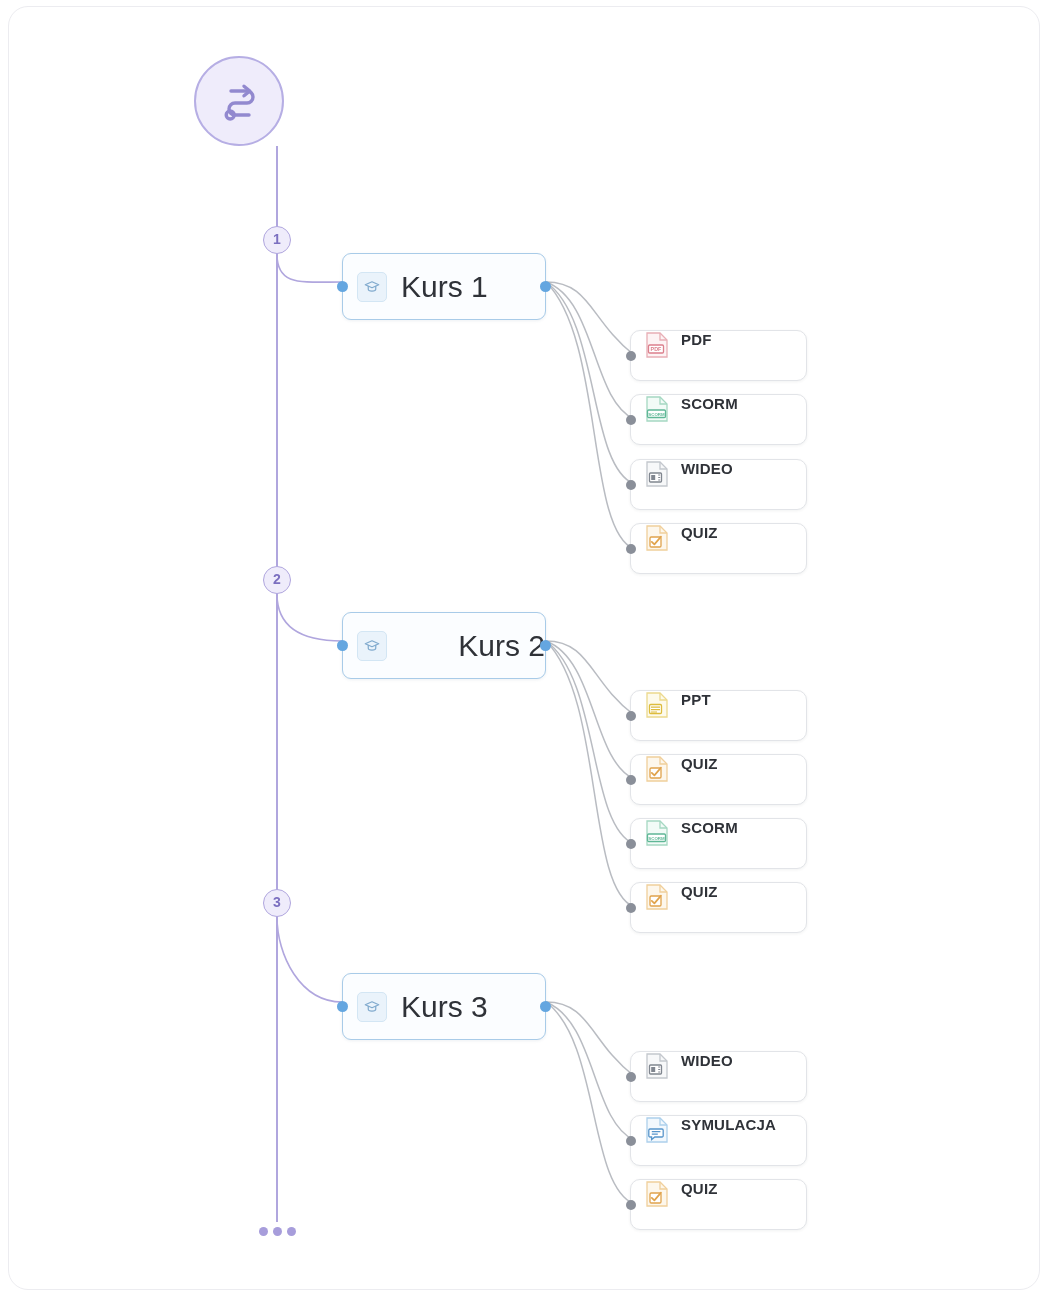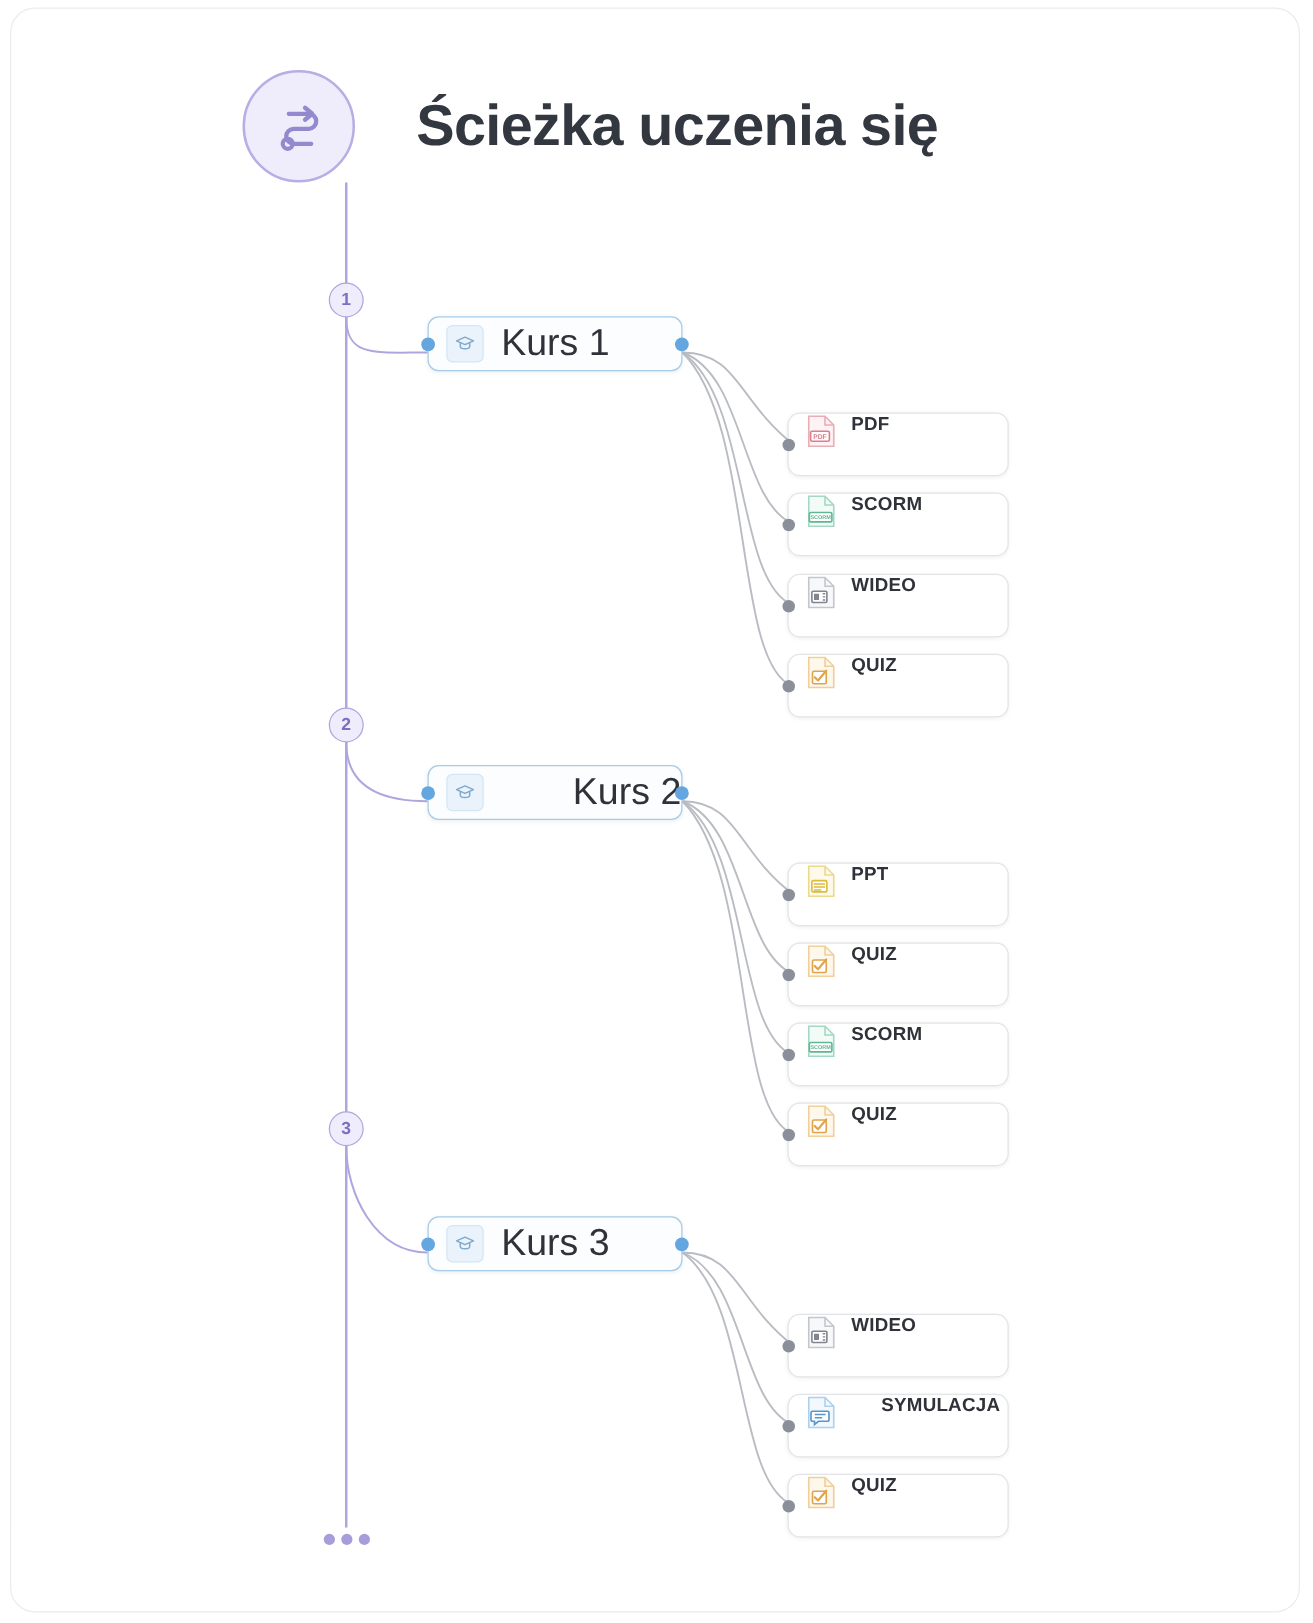--- a/index.html
+++ b/index.html
@@ -83,21 +83,21 @@
     width: 9px;
     height: 9px;
     border-radius: 50%;
     background: #a79ddb;
   }
 
   
   .course-node {
     position: absolute;
     width: 204px;
-    height: 44px;
+    height: 67px;
     background: #fbfdff;
     border: 1.5px solid #a8cbe8;
     border-radius: 9px;
     box-sizing: border-box;
     box-shadow: 0 1px 3px rgba(80,110,140,0.10);
     display: flex;
     align-items: center;
     padding-left: 14px;
   }
   .course-icon {
@@ -194,21 +194,20 @@
     <path d="M 546 1002 C 600 1042, 588 1185, 634 1204" stroke="#b9bcc2" stroke-width="1.5" fill="none"></path>
   </svg>
 
   <div id="header-icon">
     <svg width="48" height="48" viewBox="0 0 24 24" fill="none" stroke="#9289cf" stroke-width="1.7" stroke-linecap="round" stroke-linejoin="round">
       <path d="M7 6 H15 a3 3 0 0 1 0 6 H9 a3 3 0 0 0 0 6 H16"></path>
       <polyline points="13.5,3.6 16.4,6 13.5,8.4"></polyline>
       <circle cx="6.6" cy="18" r="2"></circle>
     </svg>
   </div>
-  <div id="page-title">Ścieżka uczenia się</div>
 
   <div class="step-marker" style="left:263px; top:226px;">1</div>
   <div class="step-marker" style="left:263px; top:566px;">2</div>
   <div class="step-marker" style="left:263px; top:889px;">3</div>
 
   <div class="spine-dot" style="left:259px; top:1227px;"></div>
   <div class="spine-dot" style="left:273px; top:1227px;"></div>
   <div class="spine-dot" style="left:287px; top:1227px;"></div>
 
   <div class="course-node" style="left:342px; top:253px;">
@@ -341,21 +340,21 @@
     <svg class="doc-icon" viewBox="0 0 24 28">
       <path d="M2 2 h13 l7 7 v17 H2 Z" fill="#f7f8f9" stroke="#c3c7cd" stroke-width="1.3"></path>
       <path d="M15 2 v7 h7" fill="none" stroke="#c3c7cd" stroke-width="1.3"></path>
       <rect x="4.5" y="13" width="12" height="9" rx="1" fill="#fff" stroke="#80868f" stroke-width="1.3"></rect>
       <rect x="6.2" y="15" width="4" height="5" fill="#80868f"></rect>
       <path d="M13.2 15 h2 M13.2 17.5 h2 M13.2 20 h2" stroke="#80868f" stroke-width="1.1"></path>
     </svg>
     <div class="card-label">WIDEO</div>
   </div>
 
-  <div class="content-card" style="left:630px; top:1115px;gap:24px;">
+  <div class="content-card" style="left:630px; top:1115px;">
     <div class="card-port"></div>
     <svg class="doc-icon" viewBox="0 0 24 28">
       <path d="M2 2 h13 l7 7 v17 H2 Z" fill="#f2f8fd" stroke="#add0ec" stroke-width="1.3"></path>
       <path d="M15 2 v7 h7" fill="none" stroke="#add0ec" stroke-width="1.3"></path>
       <path d="M5 13 h12 a1.2 1.2 0 0 1 1.2 1.2 v5.6 a1.2 1.2 0 0 1 -1.2 1.2 h-7.2 l-3.2 2.6 v-2.6 h-1.6 a1.2 1.2 0 0 1 -1.2 -1.2 v-5.6 a1.2 1.2 0 0 1 1.2 -1.2 Z" fill="#fff" stroke="#5795cb" stroke-width="1.3"></path>
       <path d="M6.8 15.6 h8.6 M6.8 18.2 h6" stroke="#5795cb" stroke-width="1.2"></path>
     </svg>
     <div class="card-label">SYMULACJA</div>
   </div>
 

